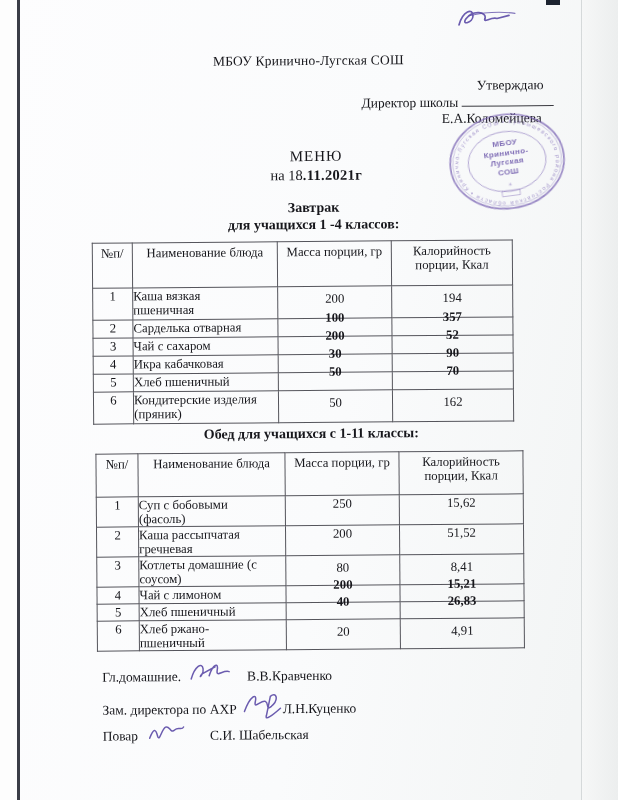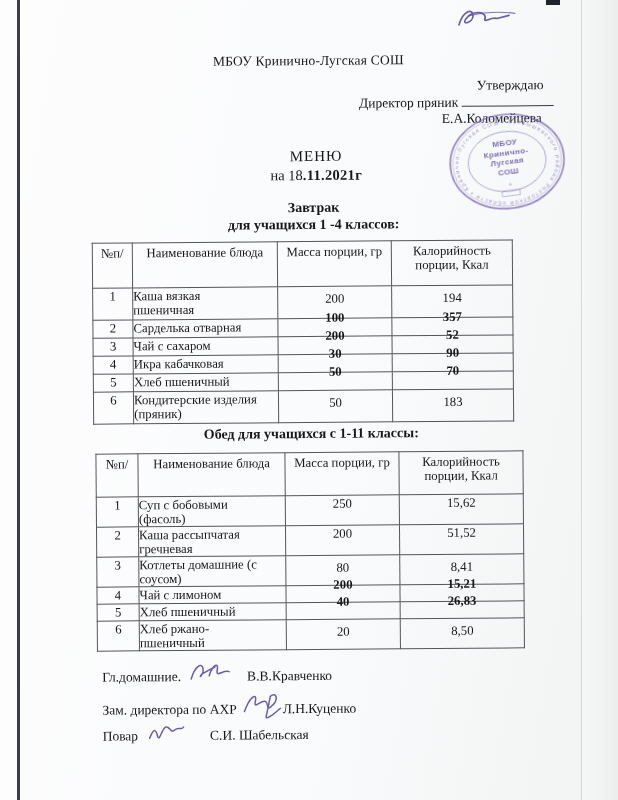--- a/index.html
+++ b/index.html
@@ -106,21 +106,21 @@
   <div class="scan-edge-right-line"></div>
   <div class="scan-strip-right"></div>
   <div class="scan-notch-top"></div>
 
   <div class="content">
 
     <div class="school-name">МБОУ Кринично-Лугская СОШ</div>
 
     <div class="approve-block">
       <div class="approve-line1">Утверждаю</div>
-      <div class="approve-line2"><span>Директор пряник</span>&nbsp;<span class="uline"></span></div>
+      <div class="approve-line2"><span>Директор школы</span>&nbsp;<span class="uline"></span></div>
       <div class="approve-line3">Е.А.Коломейцева</div>
     </div>
 
     <div class="sig-dir sig-ink">
       <svg width="96" height="28" viewBox="0 0 96 28">
         <path class="ink" d="M10,20 C14,6 24,3 24,11 C24,18 12,21 17,14 C24,5 38,7 36,14 C34,19 42,12 48,14 L60,11" style="stroke:#5b4aa6;stroke-width:1.7"></path>
         <path class="ink" d="M20,11 C34,8 52,7 66,9" style="stroke:#5b4aa6;stroke-width:1.1;opacity:.75"></path>
       </svg>
     </div>
 
@@ -199,21 +199,21 @@
           <td class="c-num">5</td>
           <td class="c-name">Хлеб пшеничный</td>
           <td class="c-val"><span>50</span></td>
           <td class="c-val"><span>70</span></td>
         </tr>
         <tr class="h2 dn">
           <td class="c-num">6</td>
           <td class="c-name">Кондитерские изделия
 (пряник)</td>
           <td class="c-val"><span>50</span></td>
-          <td class="c-val"><span>183</span></td>
+          <td class="c-val"><span>162</span></td>
         </tr>
       </tbody>
     </table>
 
     <div class="lunch-title">Обед для учащихся с 1-11 классы:</div>
 
     <table class="menu t2">
       <colgroup>
           <col style="width:42px">
           <col style="width:147px">
@@ -260,21 +260,21 @@
           <td class="c-num">5</td>
           <td class="c-name">Хлеб пшеничный</td>
           <td class="c-val"><span>40</span></td>
           <td class="c-val"><span>26,83</span></td>
         </tr>
         <tr class="h2 dn">
           <td class="c-num">6</td>
           <td class="c-name">Хлеб ржано-
 пшеничный</td>
           <td class="c-val"><span>20</span></td>
-          <td class="c-val"><span>8,50</span></td>
+          <td class="c-val"><span>4,91</span></td>
         </tr>
       </tbody>
     </table>
 
     <div class="signoff-wrap">
       <div class="signoff">
         <div class="signoff-line sl-1">
           <span>Гл.домашние.</span>
           <span class="sig-ink" style="margin-left:6px;margin-right:8px;">
             <svg width="52" height="28" viewBox="0 0 52 28">

